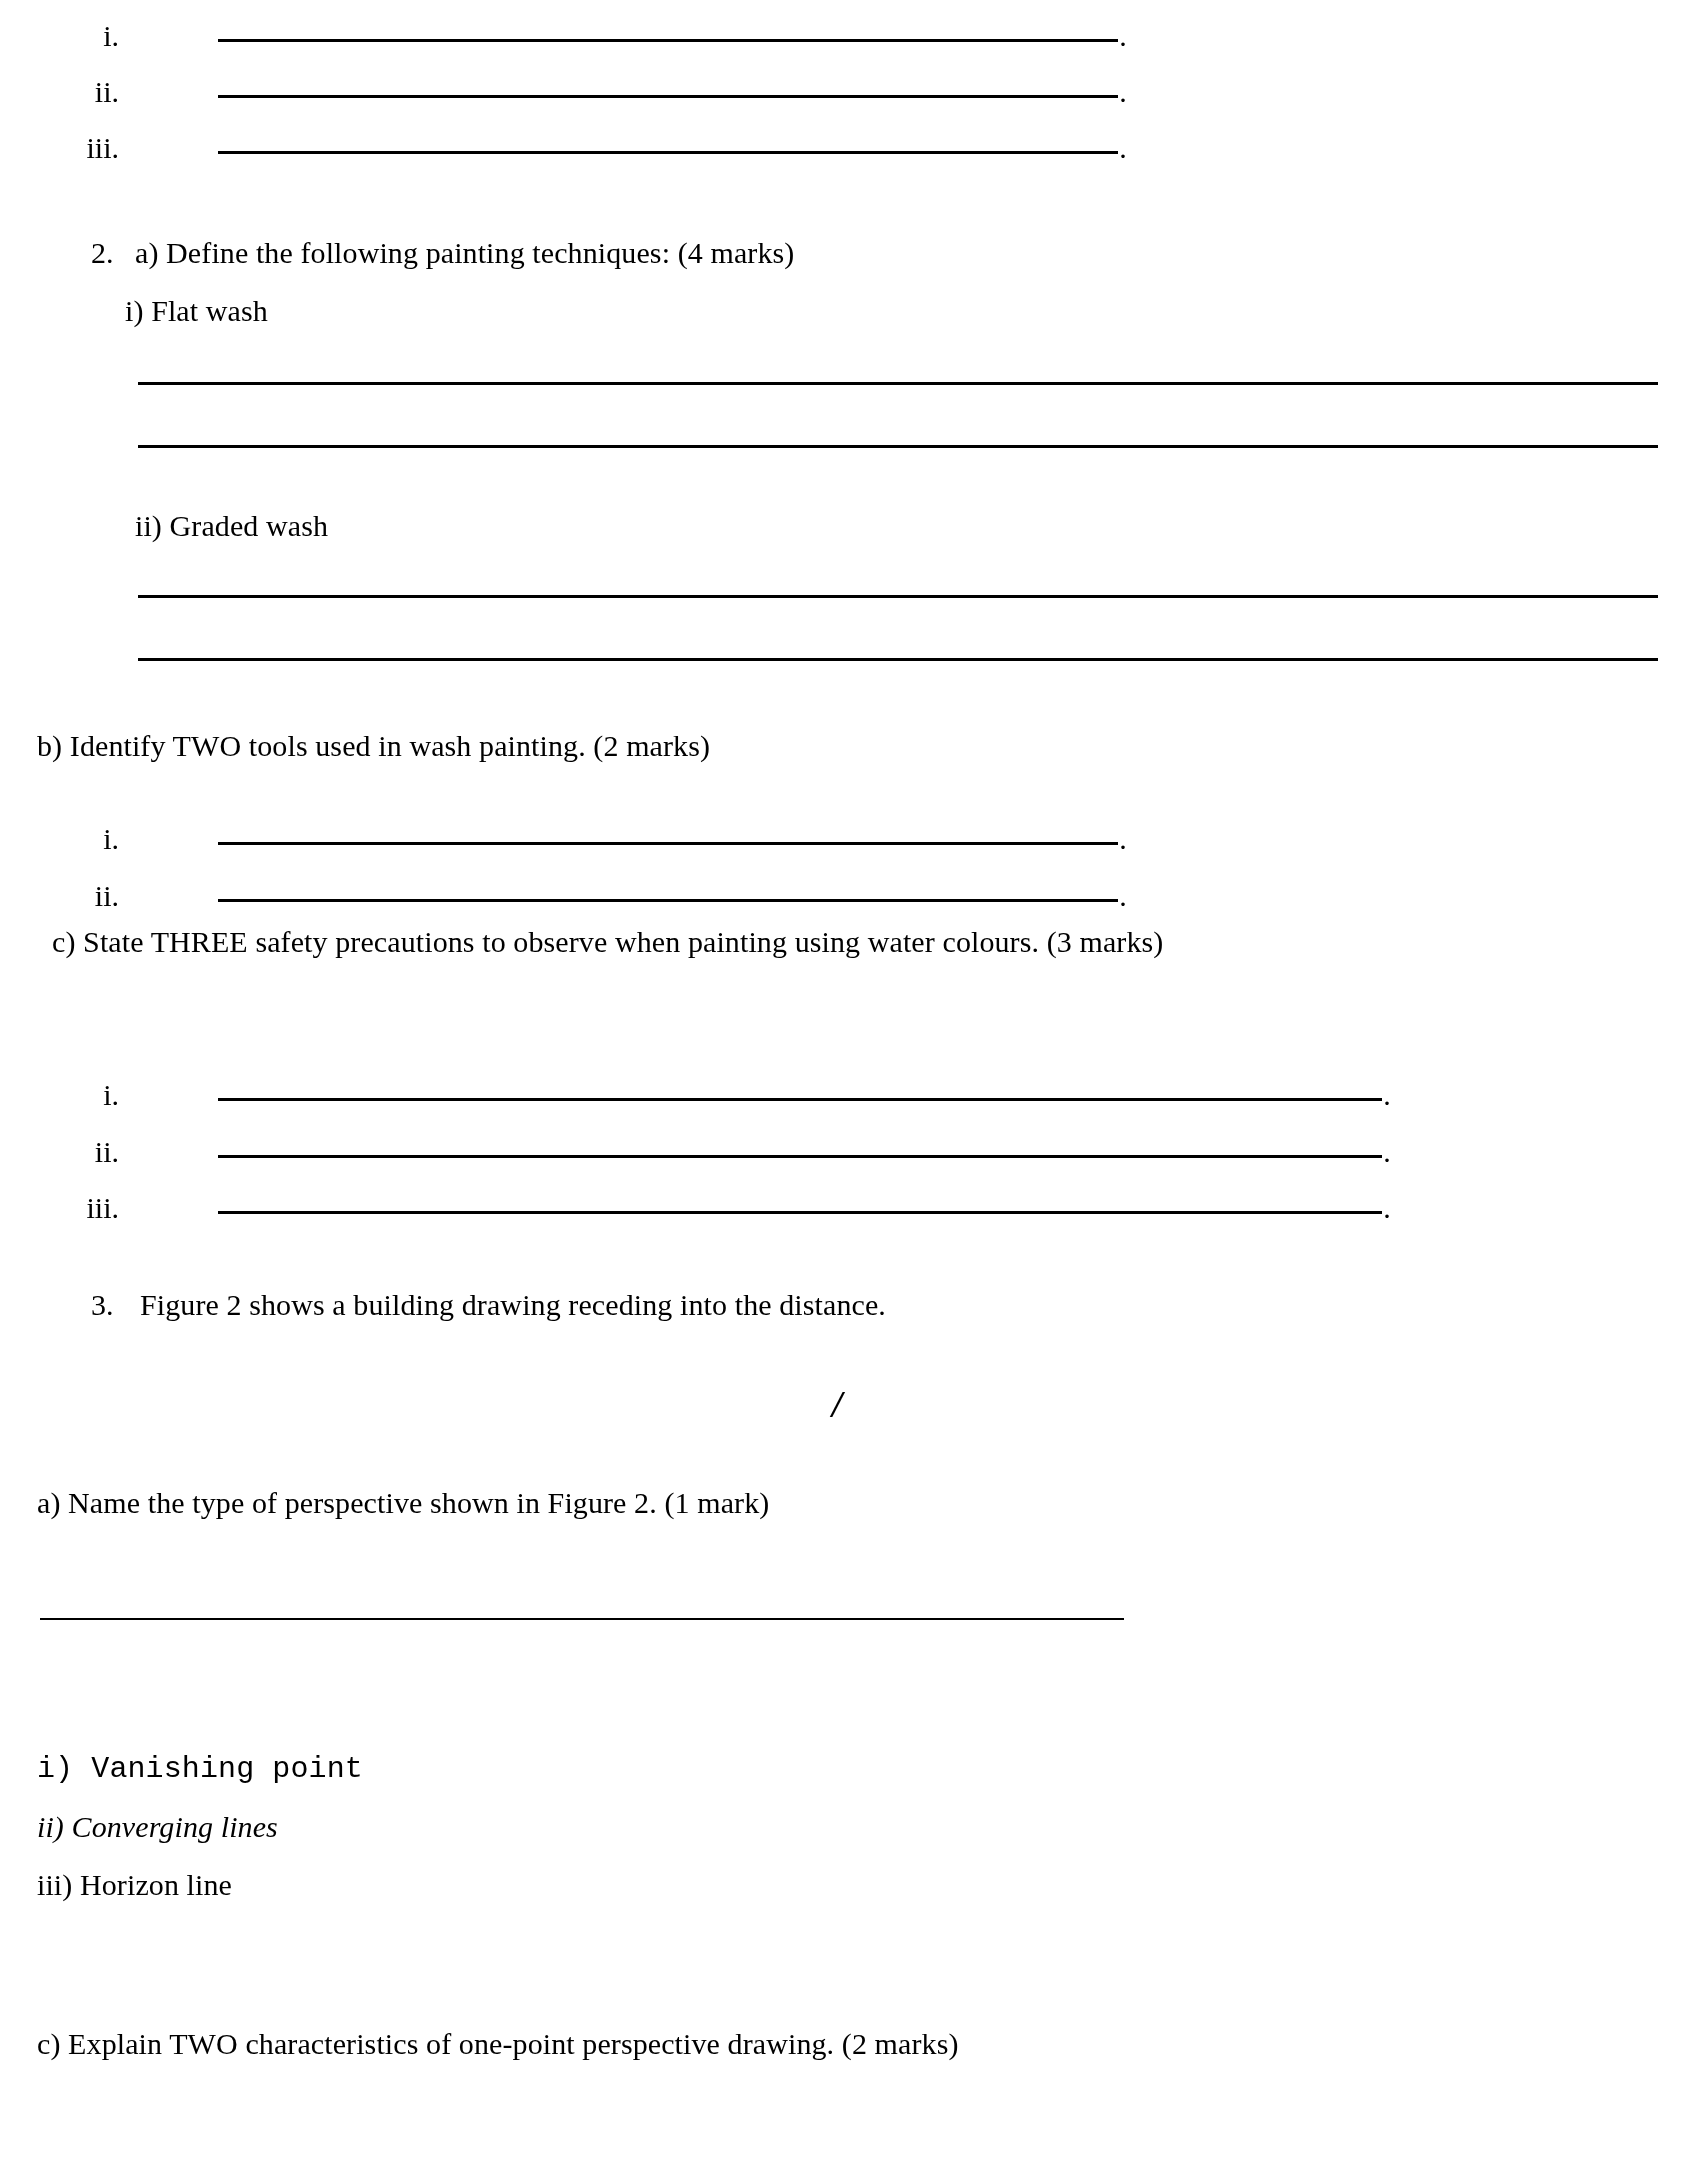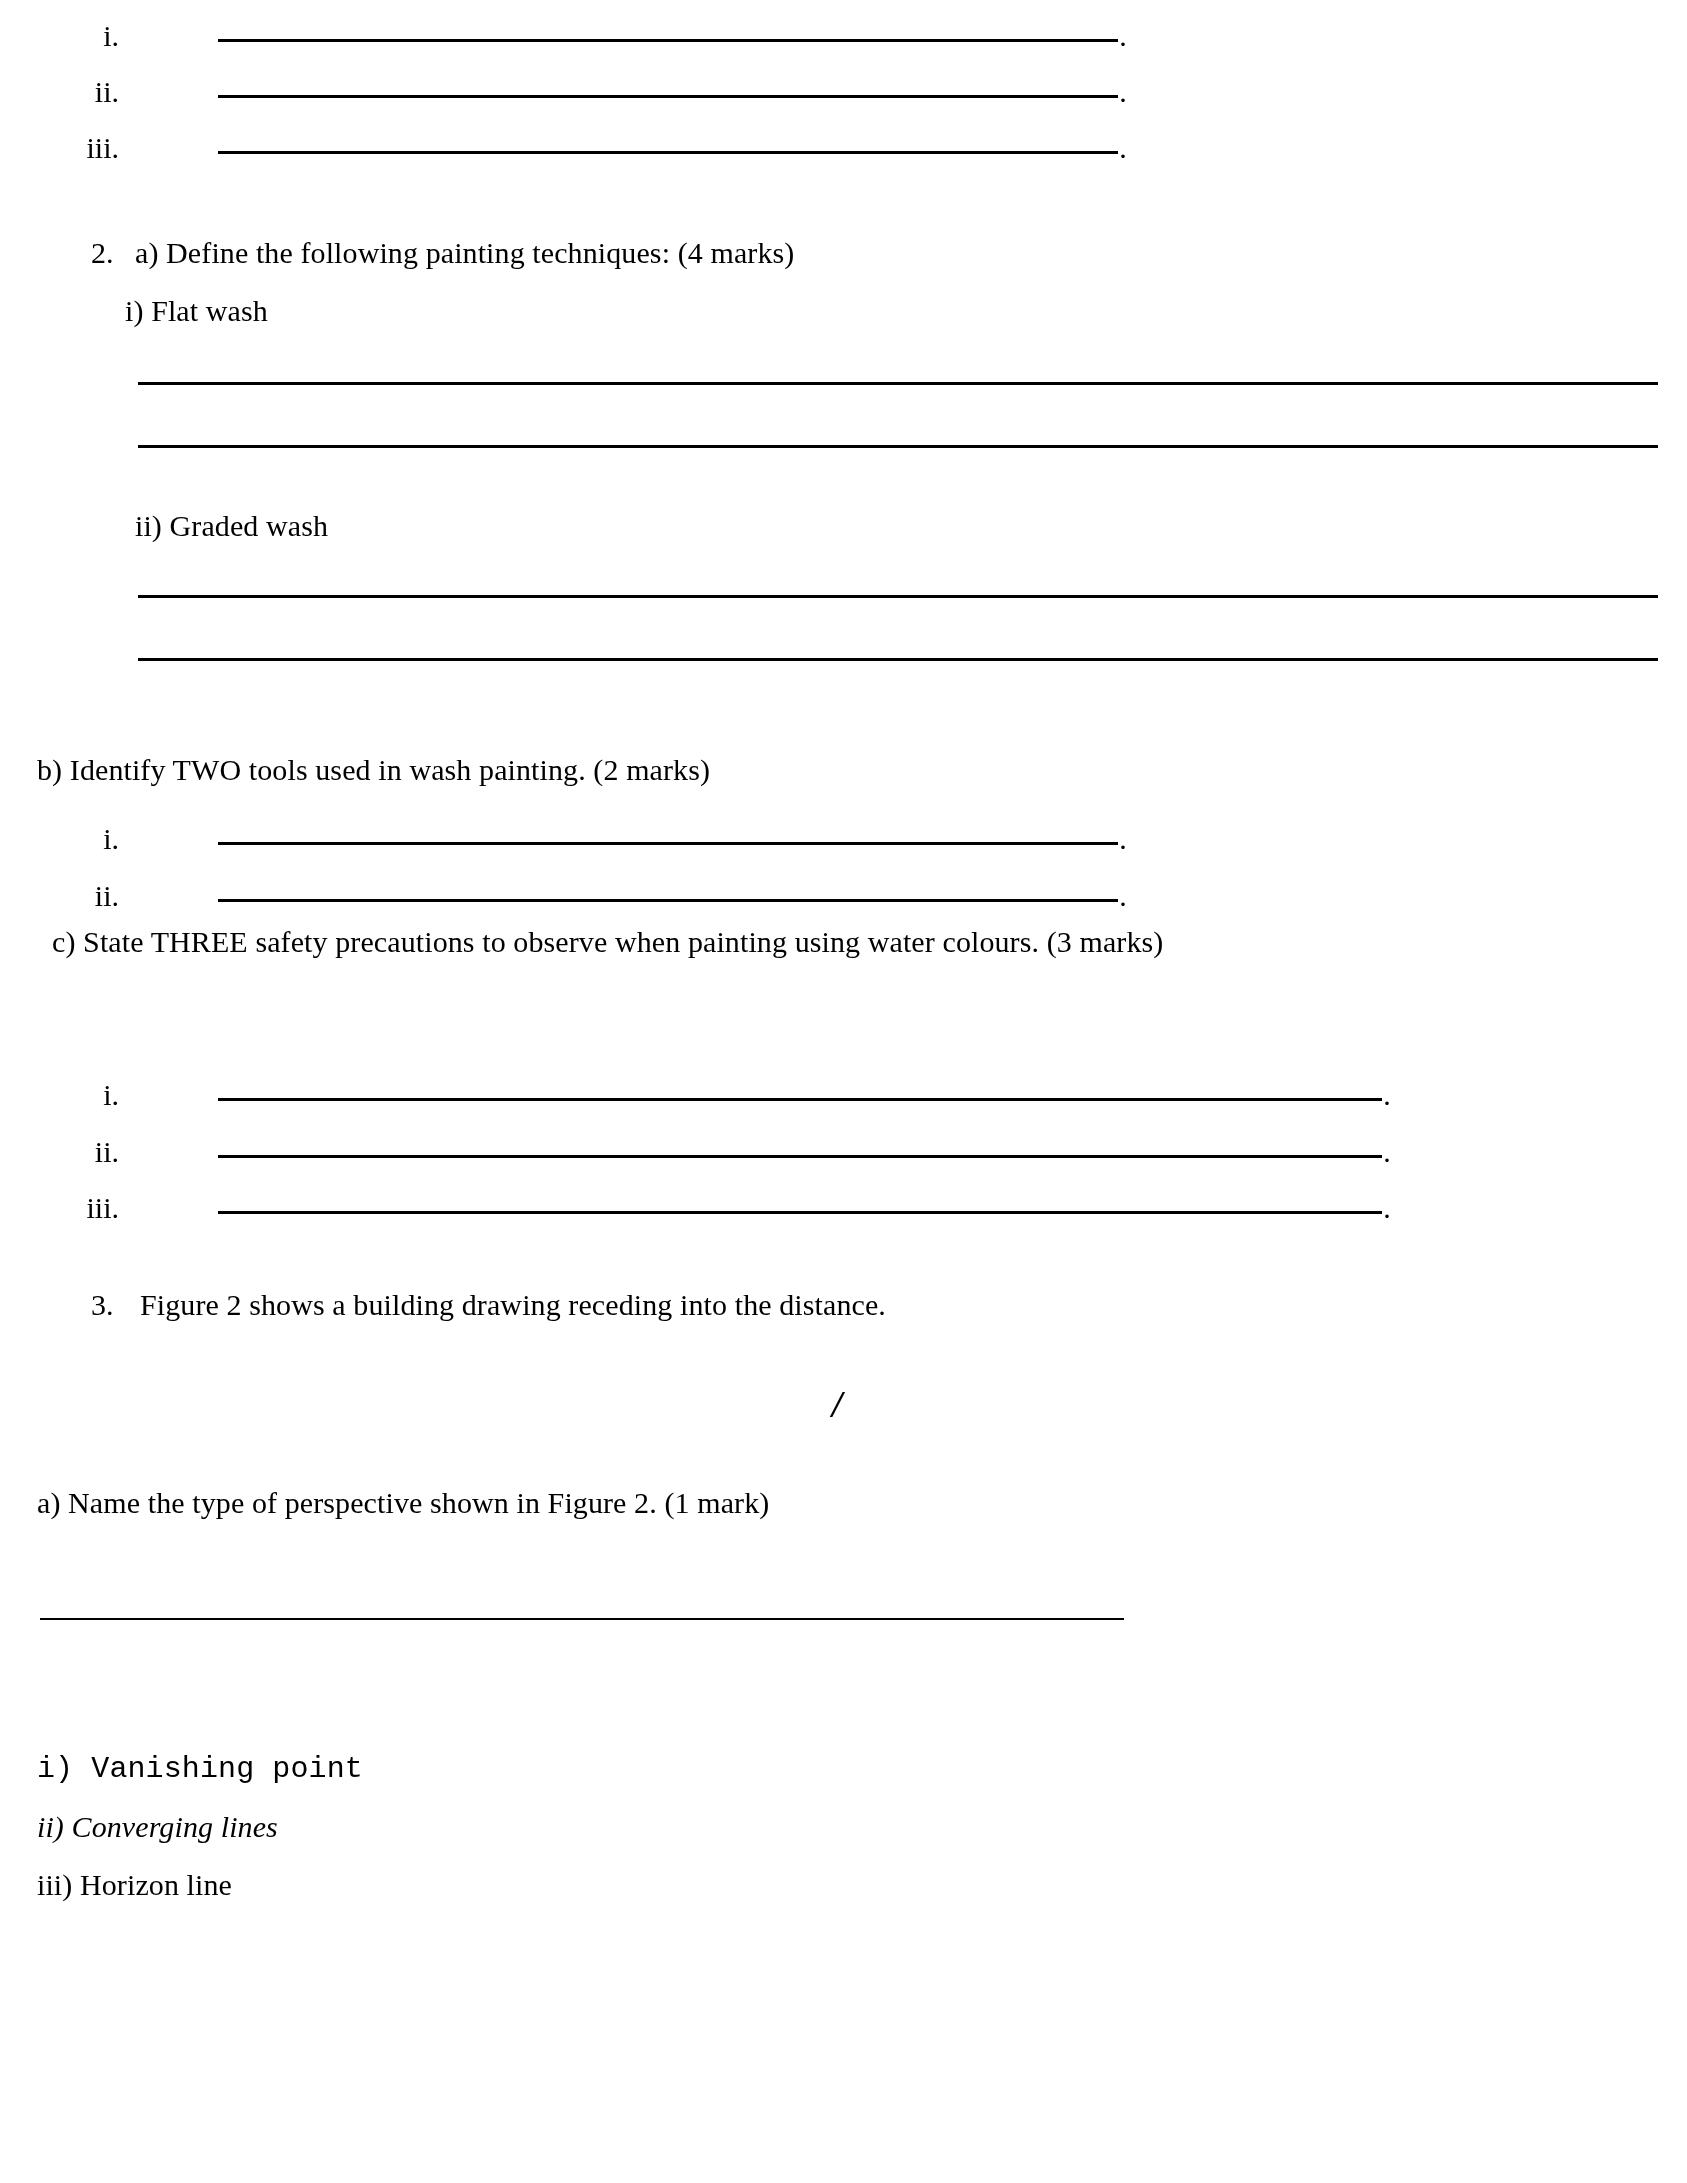--- a/index.html
+++ b/index.html
@@ -108,21 +108,21 @@
   <div class="txt" style="left:125px; top:293px;">i) Flat wash</div>
 
   <div class="rule" style="left:138px; top:382px; width:1520px;"></div>
   <div class="rule" style="left:138px; top:445px; width:1520px;"></div>
 
   <div class="txt" style="left:135px; top:508px;">ii) Graded wash</div>
 
   <div class="rule" style="left:138px; top:595px; width:1520px;"></div>
   <div class="rule" style="left:138px; top:658px; width:1520px;"></div>
 
-  <div class="txt" style="left:37px; top:728px;margin-top:24px;">b) Identify TWO tools used in wash painting. (2 marks)</div>
+  <div class="txt" style="left:37px; top:728px;">b) Identify TWO tools used in wash painting. (2 marks)</div>
 
   <div class="roman-row" style="left:78px; top:822px;">
     <span class="roman-label" style="width:41px;">i.</span>
     <span class="roman-rule" style="width:900px; margin-left:99px;"></span>
     <span class="roman-dot">.</span>
   </div>
 
   <div class="roman-row" style="left:78px; top:879px;">
     <span class="roman-label" style="width:41px;">ii.</span>
     <span class="roman-rule" style="width:900px; margin-left:99px;"></span>
@@ -159,15 +159,16 @@
 
   <div class="rule-thin" style="left:40px; top:1618px; width:1084px;"></div>
 
 
   <div class="txt" style="left:37px; top:1752px;font-family:Liberation Mono, monospace;">i) Vanishing point</div>
 
   <div class="txt" style="left:37px; top:1809px;font-style:italic;">ii) Converging lines</div>
 
   <div class="txt" style="left:37px; top:1867px;">iii) Horizon line</div>
 
+  <div class="txt" style="left:37px; top:2026px;">c) Explain TWO characteristics of one-point perspective drawing. (2 marks)</div>
 
 </div>
 
 
 </body></html>

